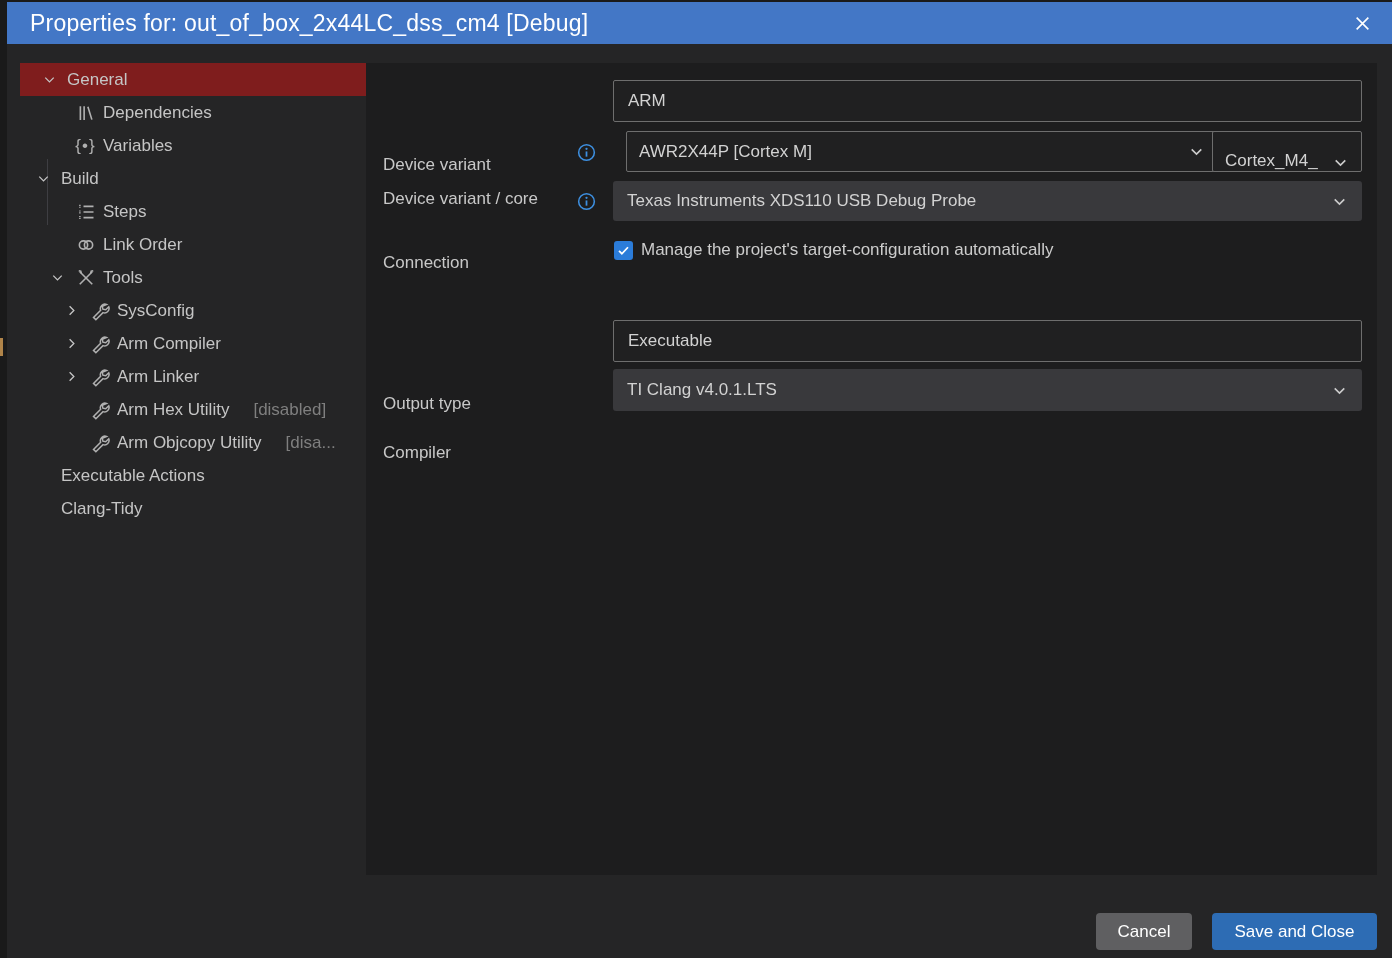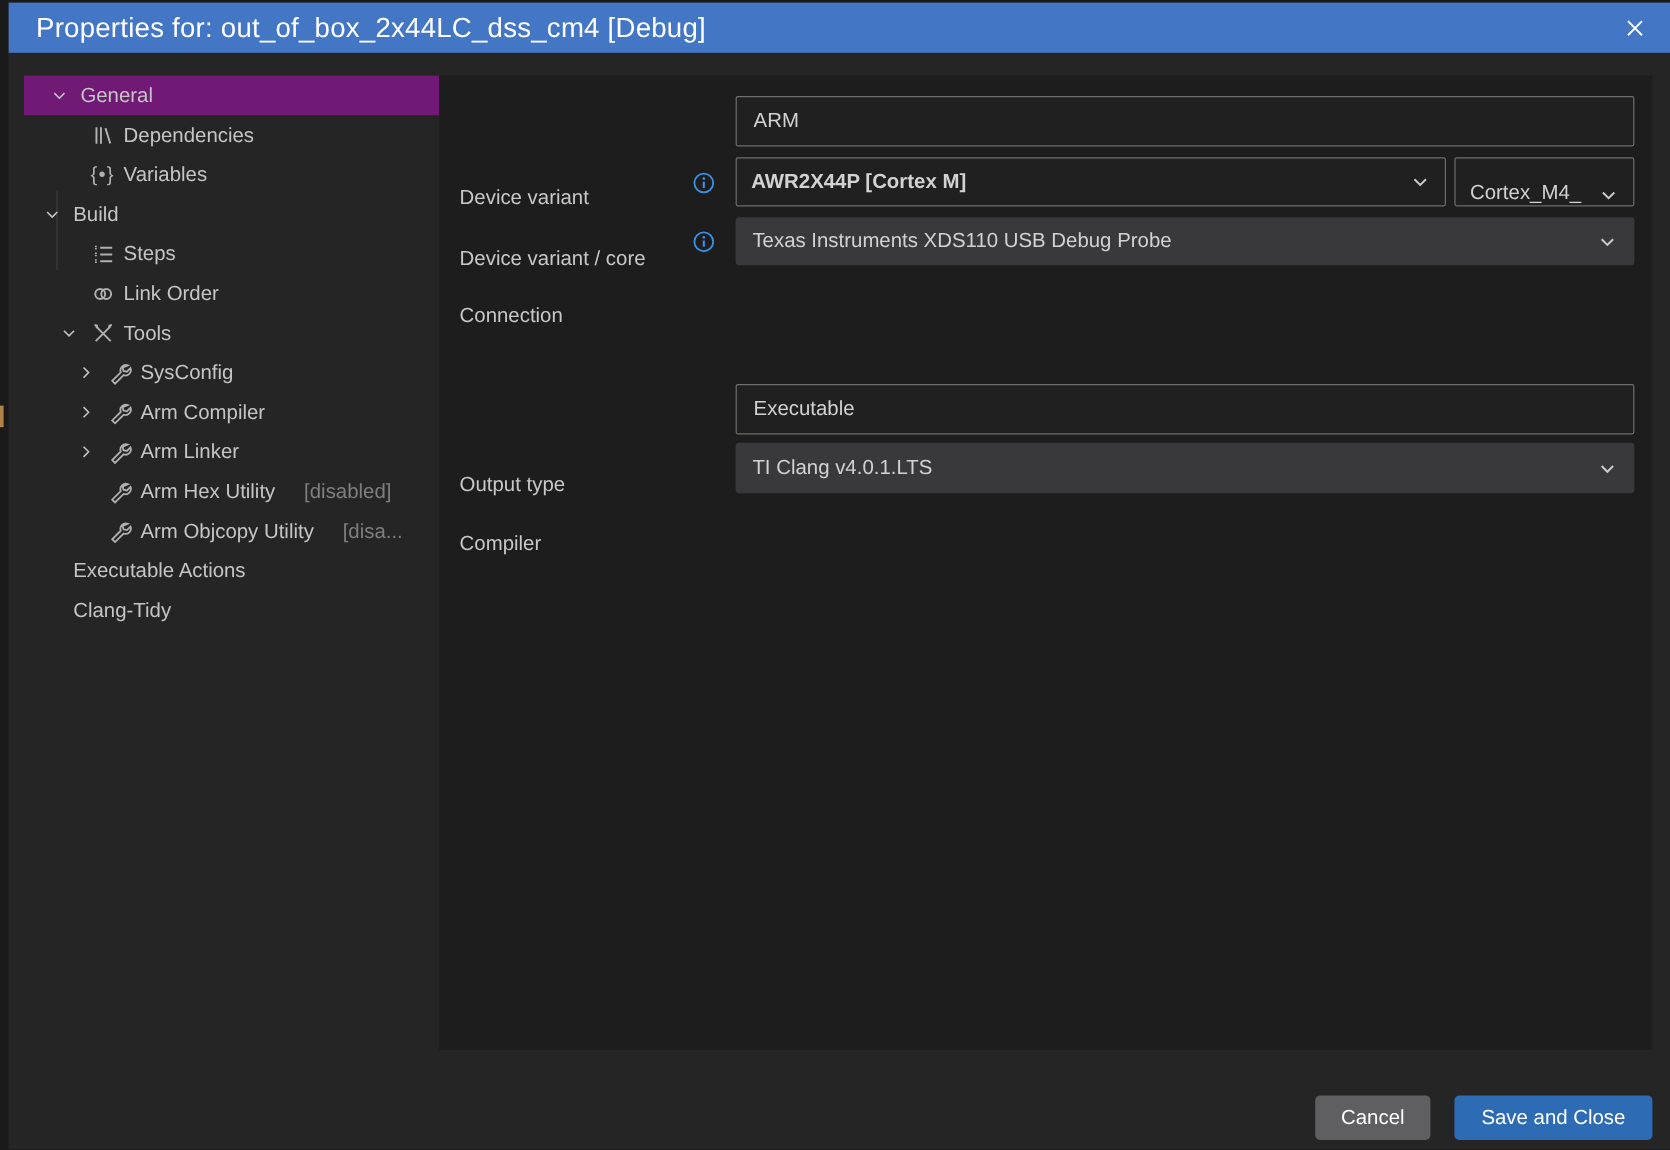--- a/index.html
+++ b/index.html
@@ -10,21 +10,21 @@
   .edge-marker { position:absolute; left:0; top:338px; width:3px; height:18px; background:#b08449; z-index:7; }
 
   
   .titlebar { position:absolute; left:7px; top:2px; width:1385px; height:42px; background:#4377c6; display:flex; align-items:center; padding:0 16px 0 23px; z-index:4; }
   .titlebar .title { color:#ffffff; font-size:23px; letter-spacing:.2px; }
   .titlebar .close { margin-left:auto; width:28px; height:28px; display:flex; align-items:center; justify-content:center; cursor:pointer; }
 
   
   .tree { position:absolute; left:7px; top:63px; width:359px; }
   .trow { position:relative; height:33px; display:flex; align-items:center; color:#c5c5c5; font-size:17px; cursor:pointer; white-space:nowrap; }
-  .trow.selected { background:#701a75; margin-left:13px; padding-left:0; }
+  .trow.selected { background:#7f1d1d; margin-left:13px; padding-left:0; }
   .trow.selected .inner { padding-left:21px; }
   .inner { display:flex; align-items:center; height:100%; width:100%; }
   .pl-root .inner { padding-left:28px; }
   .pl-root-plain .inner { padding-left:54px; }
   .pl-child .inner { padding-left:68px; }
   .pl-tools .inner { padding-left:42px; }
   .pl-sub .inner { padding-left:56px; }
   .pl-sub-nochev .inner { padding-left:82px; }
   .chev { width:16px; height:16px; flex:0 0 16px; margin-right:10px; display:flex; align-items:center; justify-content:center; }
   .ticon { width:21px; height:21px; flex:0 0 21px; margin-right:7px; display:flex; align-items:center; justify-content:center; color:#b0b0b0; }
@@ -245,29 +245,29 @@
         </div>
     </div>
 
   </div>
 
   <div class="panel">
 
     <span class="flabel" style="top:92px;">Device variant</span>
     <input class="tinput" style="left: 247px; top: 17px; width: 749px; height: 42px;" type="text" value="ARM">
 
-    <span class="flabel" style="top:143px;">Device variant / core</span>
+    <span class="flabel" style="top:126px;">Device variant / core</span>
     <span class="info" style="left:211px; top:80px;">
       <svg width="19" height="19" viewBox="0 0 16 16">
           <circle cx="8" cy="8" r="6.6" fill="none" stroke="#3d8fe0" stroke-width="1.3"></circle>
           <circle cx="8" cy="4.9" r="0.95" fill="#3d8fe0"></circle>
           <path d="M8 7.1v4.4" stroke="#3d8fe0" stroke-width="1.5"></path>
         </svg>
     </span>
-    <div class="dropdark" style="left:247px; top:68px; width:592px; height:41px;font-weight:bold;">
+    <div class="dropdark" style="left:260px; top:68px; width:592px; height:41px;">
       <span class="dval">AWR2X44P [Cortex M]</span>
       <span class="dchev">
           <svg width="17" height="17" viewBox="0 0 16 16">
             <path d="M3.5 6l4.5 4.5L12.5 6" fill="none" stroke="#cccccc" stroke-width="1.5"></path>
           </svg>
         </span>
     </div>
     <div class="dropdark" style="left:846px; top:68px; width:150px; height:41px;align-items:flex-end;">
       <span class="dval">Cortex_M4_</span>
       <span class="dchev">
@@ -287,20 +287,28 @@
     </span>
     <div class="droplight" style="left:247px; top:118px; width:749px; height:40px;">
       <span class="dval">Texas Instruments XDS110 USB Debug Probe</span>
       <span class="dchev">
           <svg width="17" height="17" viewBox="0 0 16 16">
             <path d="M3.5 6l4.5 4.5L12.5 6" fill="none" stroke="#cccccc" stroke-width="1.5"></path>
           </svg>
         </span>
     </div>
 
+    <div class="cbrow">
+      <span class="cbox">
+        <svg width="13" height="13" viewBox="0 0 16 16">
+            <path d="M2.5 8.5l3.5 3.5 7.5-8" fill="none" stroke="#ffffff" stroke-width="2.2"></path>
+          </svg>
+      </span>
+      <span class="cblabel">Manage the project's target-configuration automatically</span>
+    </div>
 
     <span class="flabel" style="top:331px;">Output type</span>
     <input class="tinput" style="left: 247px; top: 257px; width: 749px; height: 42px;" type="text" value="Executable">
 
     <span class="flabel" style="top:380px;">Compiler</span>
     <div class="droplight" style="left:247px; top:306px; width:749px; height:42px;">
       <span class="dval">TI Clang v4.0.1.LTS</span>
       <span class="dchev">
           <svg width="17" height="17" viewBox="0 0 16 16">
             <path d="M3.5 6l4.5 4.5L12.5 6" fill="none" stroke="#cccccc" stroke-width="1.5"></path>

